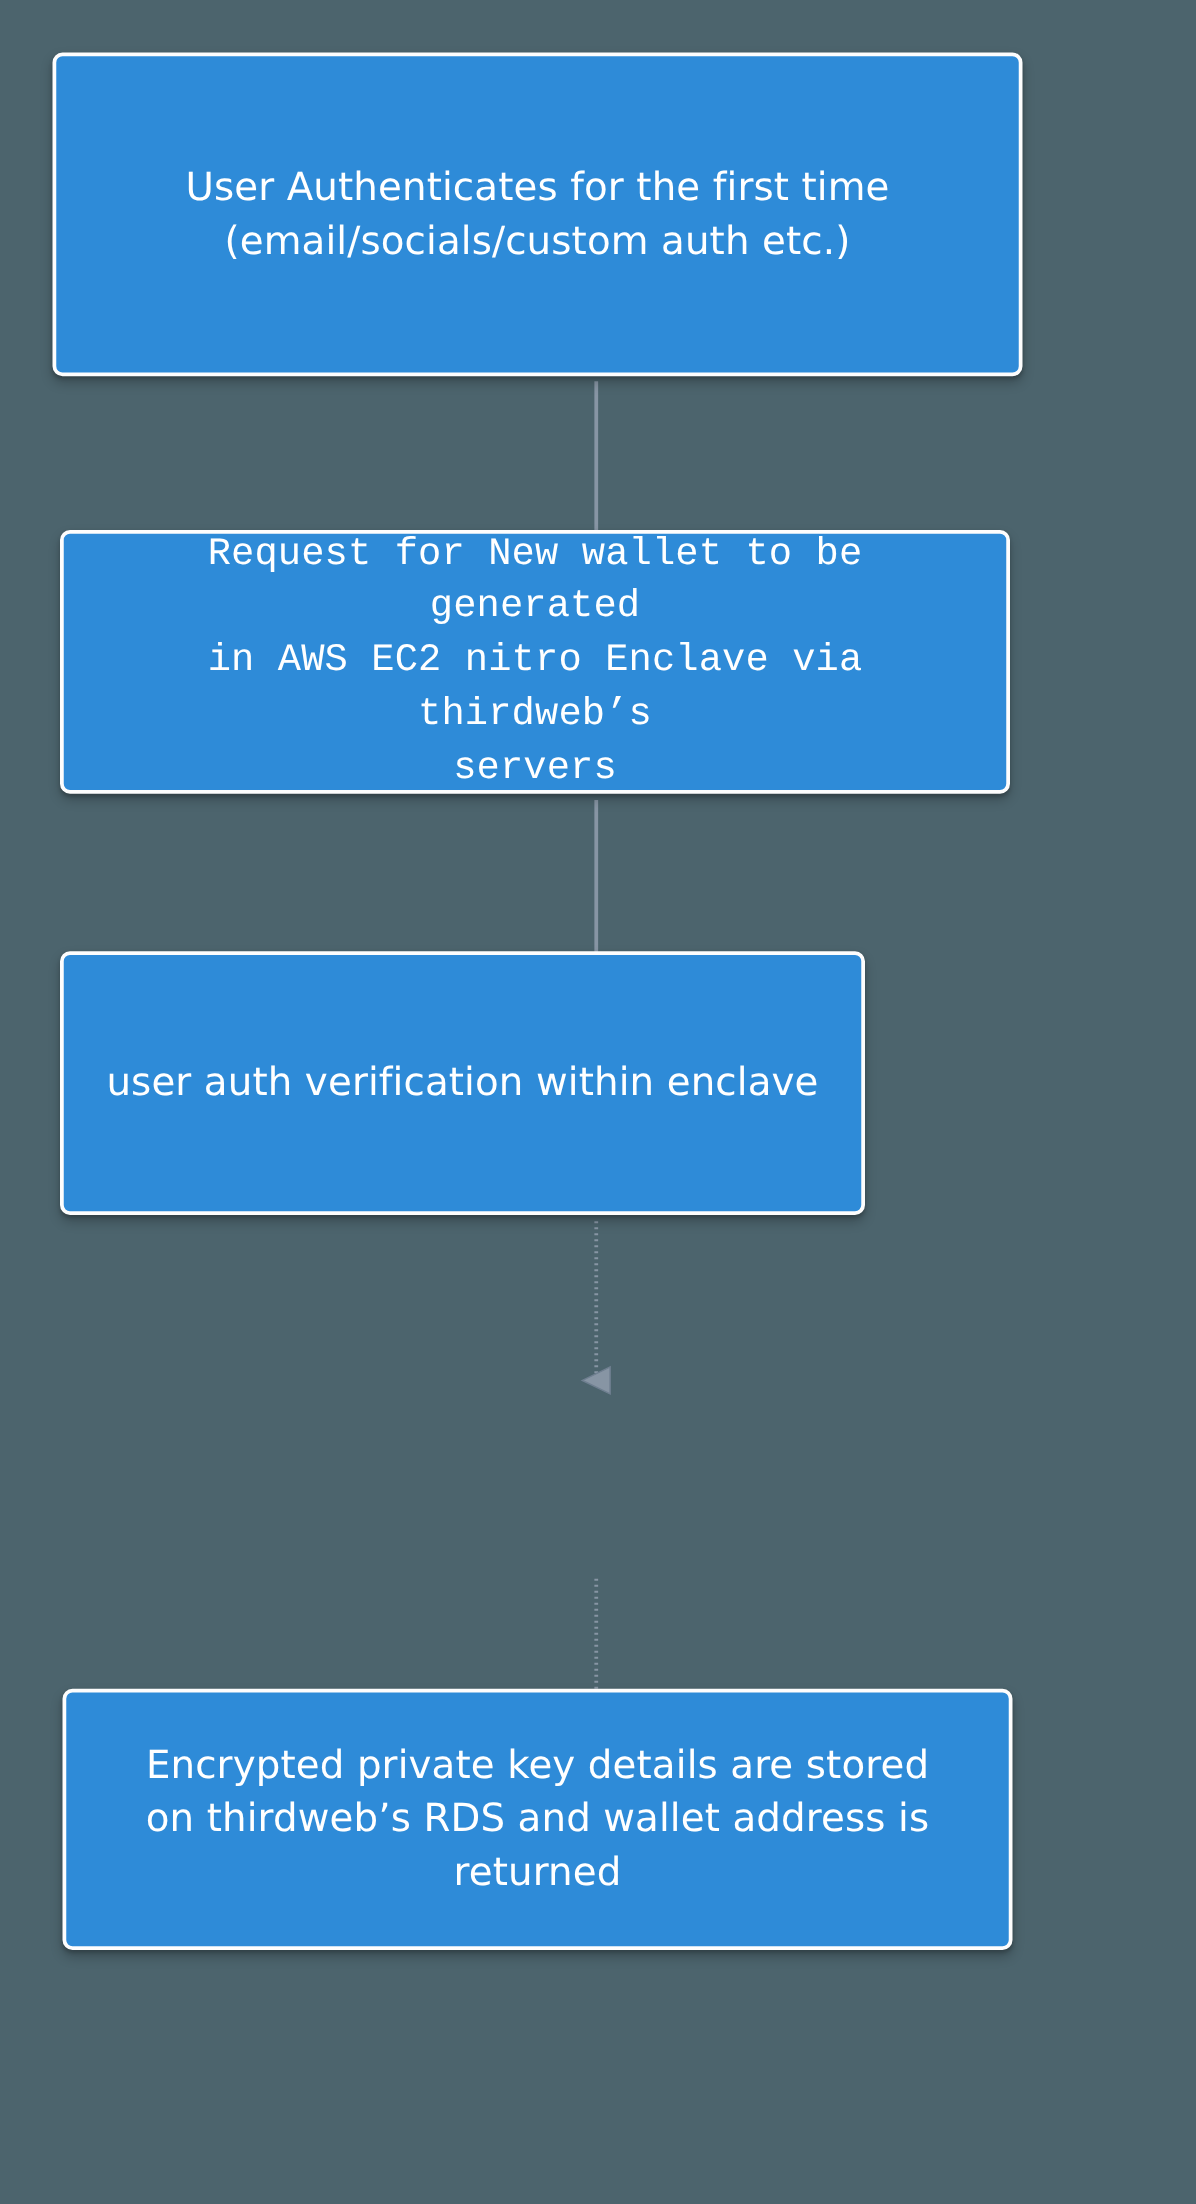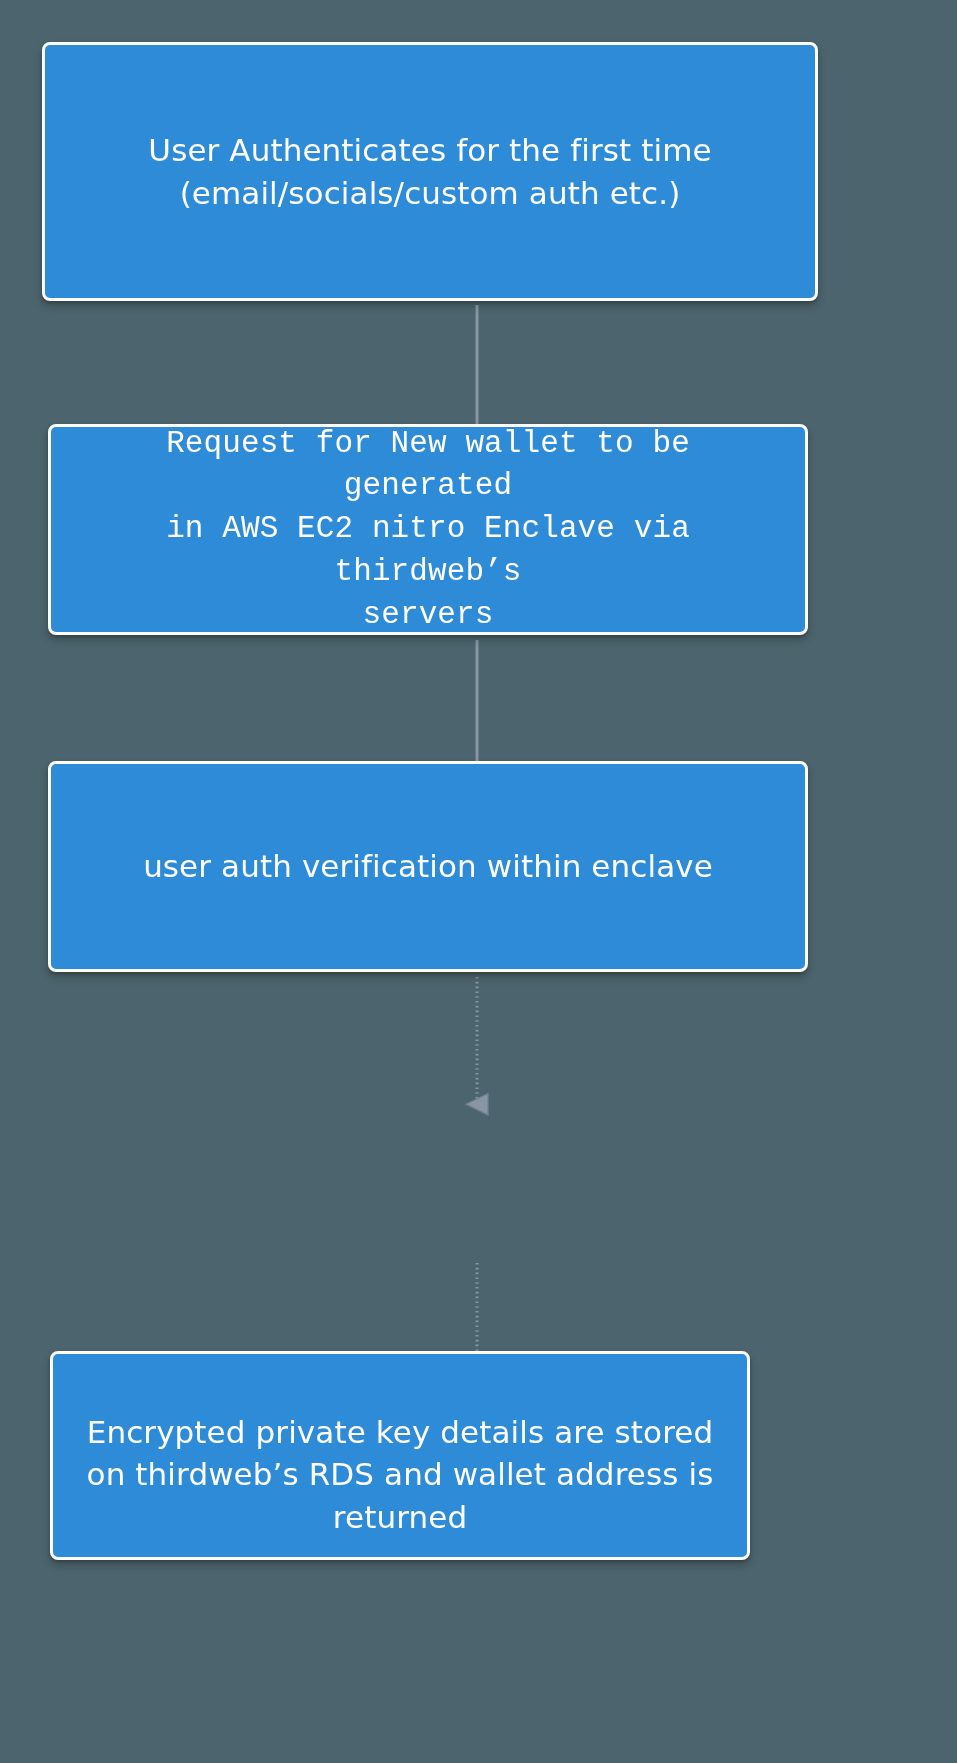--- a/index.html
+++ b/index.html
@@ -26,40 +26,40 @@
     background: #2e8bd8;
     border: 3px solid #fdfdfd;
     border-radius: 8px;
     box-shadow: 0 5px 9px rgba(0, 0, 0, 0.22),
                 0 2px 3px rgba(0, 0, 0, 0.18);
     display: flex;
     align-items: center;
     justify-content: center;
     text-align: center;
     color: #ffffff;
-    padding: 18px 22px;
+    padding: 6px 22px;
     letter-spacing: 0.1px;
   }
 
   .node-label {
     font-size: 31px;
     line-height: 1.38;
     font-weight: 400;
     color: #ffffff;
     text-align: center;
     width: 100%;
     white-space: pre-line;
   }
 
   
   #node-1 { left: 42px;  top: 42px;   width: 776px; height: 259px; }
   #node-2 { left: 48px;  top: 424px;  width: 760px; height: 211px; font-family: Liberation Mono, monospace; }
-  #node-3 { left: 48px;  top: 761px;  width: 760px; height: 211px; }
+  #node-3 { left: 48px;  top: 761px;  width: 644px; height: 211px; }
   #node-4 { left: 62px;  top: 1060px; width: 760px; height: 198px; }
-  #node-5 { left: 50px;  top: 1351px; width: 700px; height: 209px; align-items: flex-end; }
+  #node-5 { left: 50px;  top: 1351px; width: 760px; height: 209px; }
 
   
   .edge {
     position: absolute;
     left: 0;
     top: 0;
     width: 957px;
     height: 1763px;
     pointer-events: none;
   }

